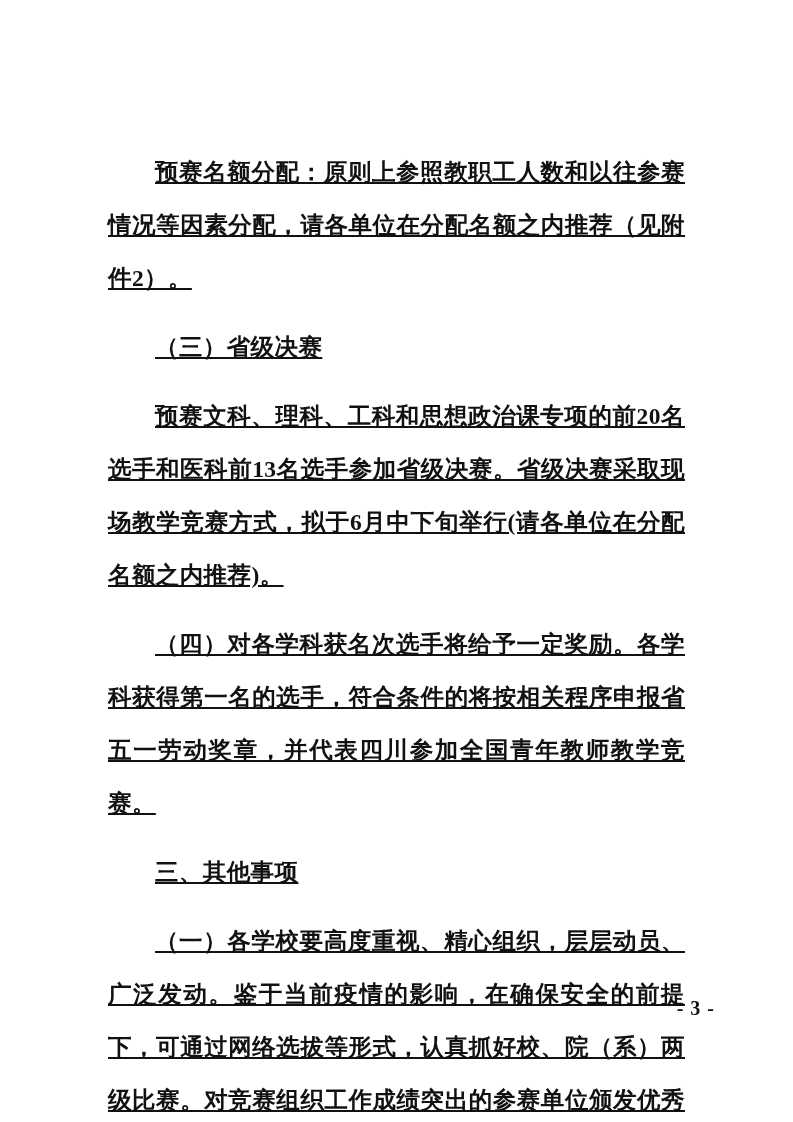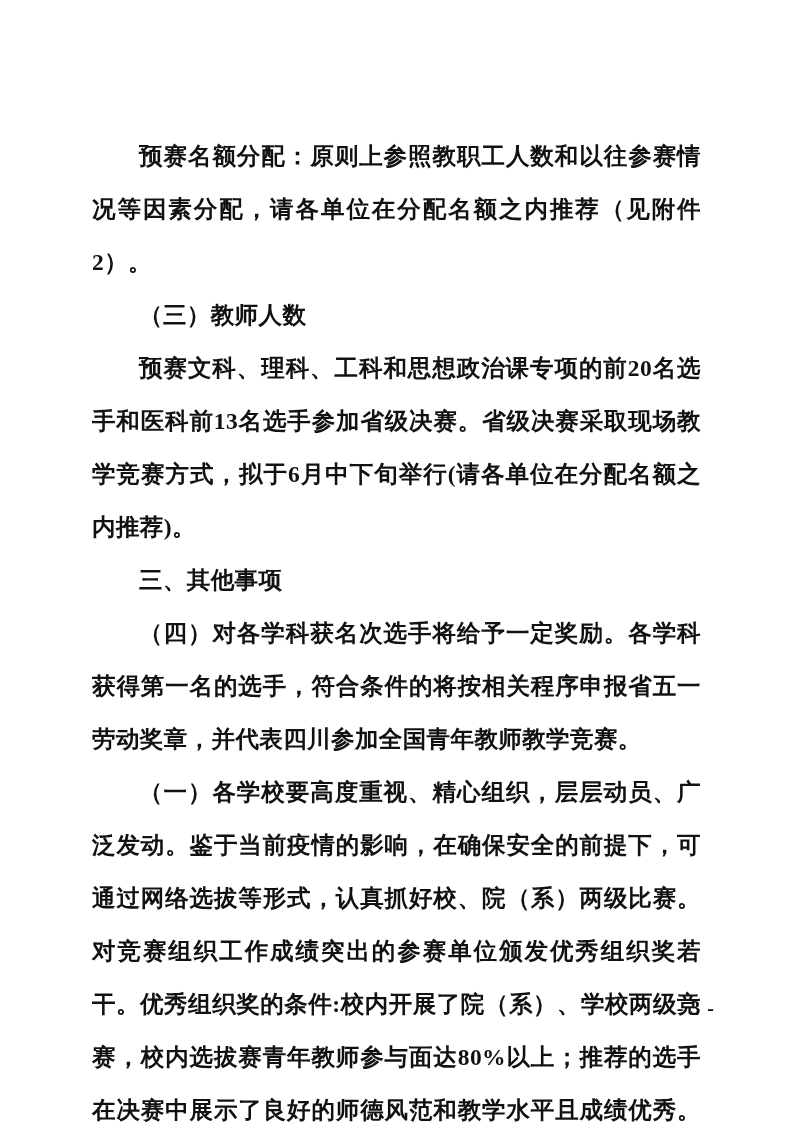--- a/index.html
+++ b/index.html
@@ -25,23 +25,24 @@
     padding: 130px 92px 60px 92px;
   }
   .doc-body {
     font-size: 23.5px;
     line-height: 53px;
     text-align: justify;
     text-justify: inter-ideograph;
     letter-spacing: 0.4px;
   }
   .para {
-    margin: 0;
+    margin: 16px;
     text-indent: 2em;
     font-weight: 600;
+    text-decoration: underline;
   }
   .para.heading {
     font-weight: 700;
   }
   .page-number {
     position: absolute;
     right: 78px;
     bottom: 102px;
     font-size: 20px;
     font-family: "Liberation Serif", "DejaVu Serif", serif;
@@ -49,21 +50,21 @@
     font-weight: 600;
     letter-spacing: 1px;
   }
 </style>
 </head>
 <body>
 
 <div class="page">
   <div class="doc-body">
     <p class="para">预赛名额分配：原则上参照教职工人数和以往参赛情况等因素分配，请各单位在分配名额之内推荐（见附件2）。</p>
-    <p class="para heading">（三）教师人数</p>
+    <p class="para heading">（三）省级决赛</p>
     <p class="para">预赛文科、理科、工科和思想政治课专项的前20名选手和医科前13名选手参加省级决赛。省级决赛采取现场教学竞赛方式，拟于6月中下旬举行(请各单位在分配名额之内推荐)。</p>
+    <p class="para">（四）对各学科获名次选手将给予一定奖励。各学科获得第一名的选手，符合条件的将按相关程序申报省五一劳动奖章，并代表四川参加全国青年教师教学竞赛。</p>
     <p class="para heading">三、其他事项</p>
-    <p class="para">（四）对各学科获名次选手将给予一定奖励。各学科获得第一名的选手，符合条件的将按相关程序申报省五一劳动奖章，并代表四川参加全国青年教师教学竞赛。</p>
     <p class="para">（一）各学校要高度重视、精心组织，层层动员、广泛发动。鉴于当前疫情的影响，在确保安全的前提下，可通过网络选拔等形式，认真抓好校、院（系）两级比赛。对竞赛组织工作成绩突出的参赛单位颁发优秀组织奖若干。优秀组织奖的条件:校内开展了院（系）、学校两级竞赛，校内选拔赛青年教师参与面达80%以上；推荐的选手在决赛中展示了良好的师德风范和教学水平且成绩优秀。提交总结报告内容应包括学校赛事体系、规模、教师人数、特点等。</p>
 
   </div>
   <div class="page-number">- 3 -</div>
 </div>
 
 </body></html>

